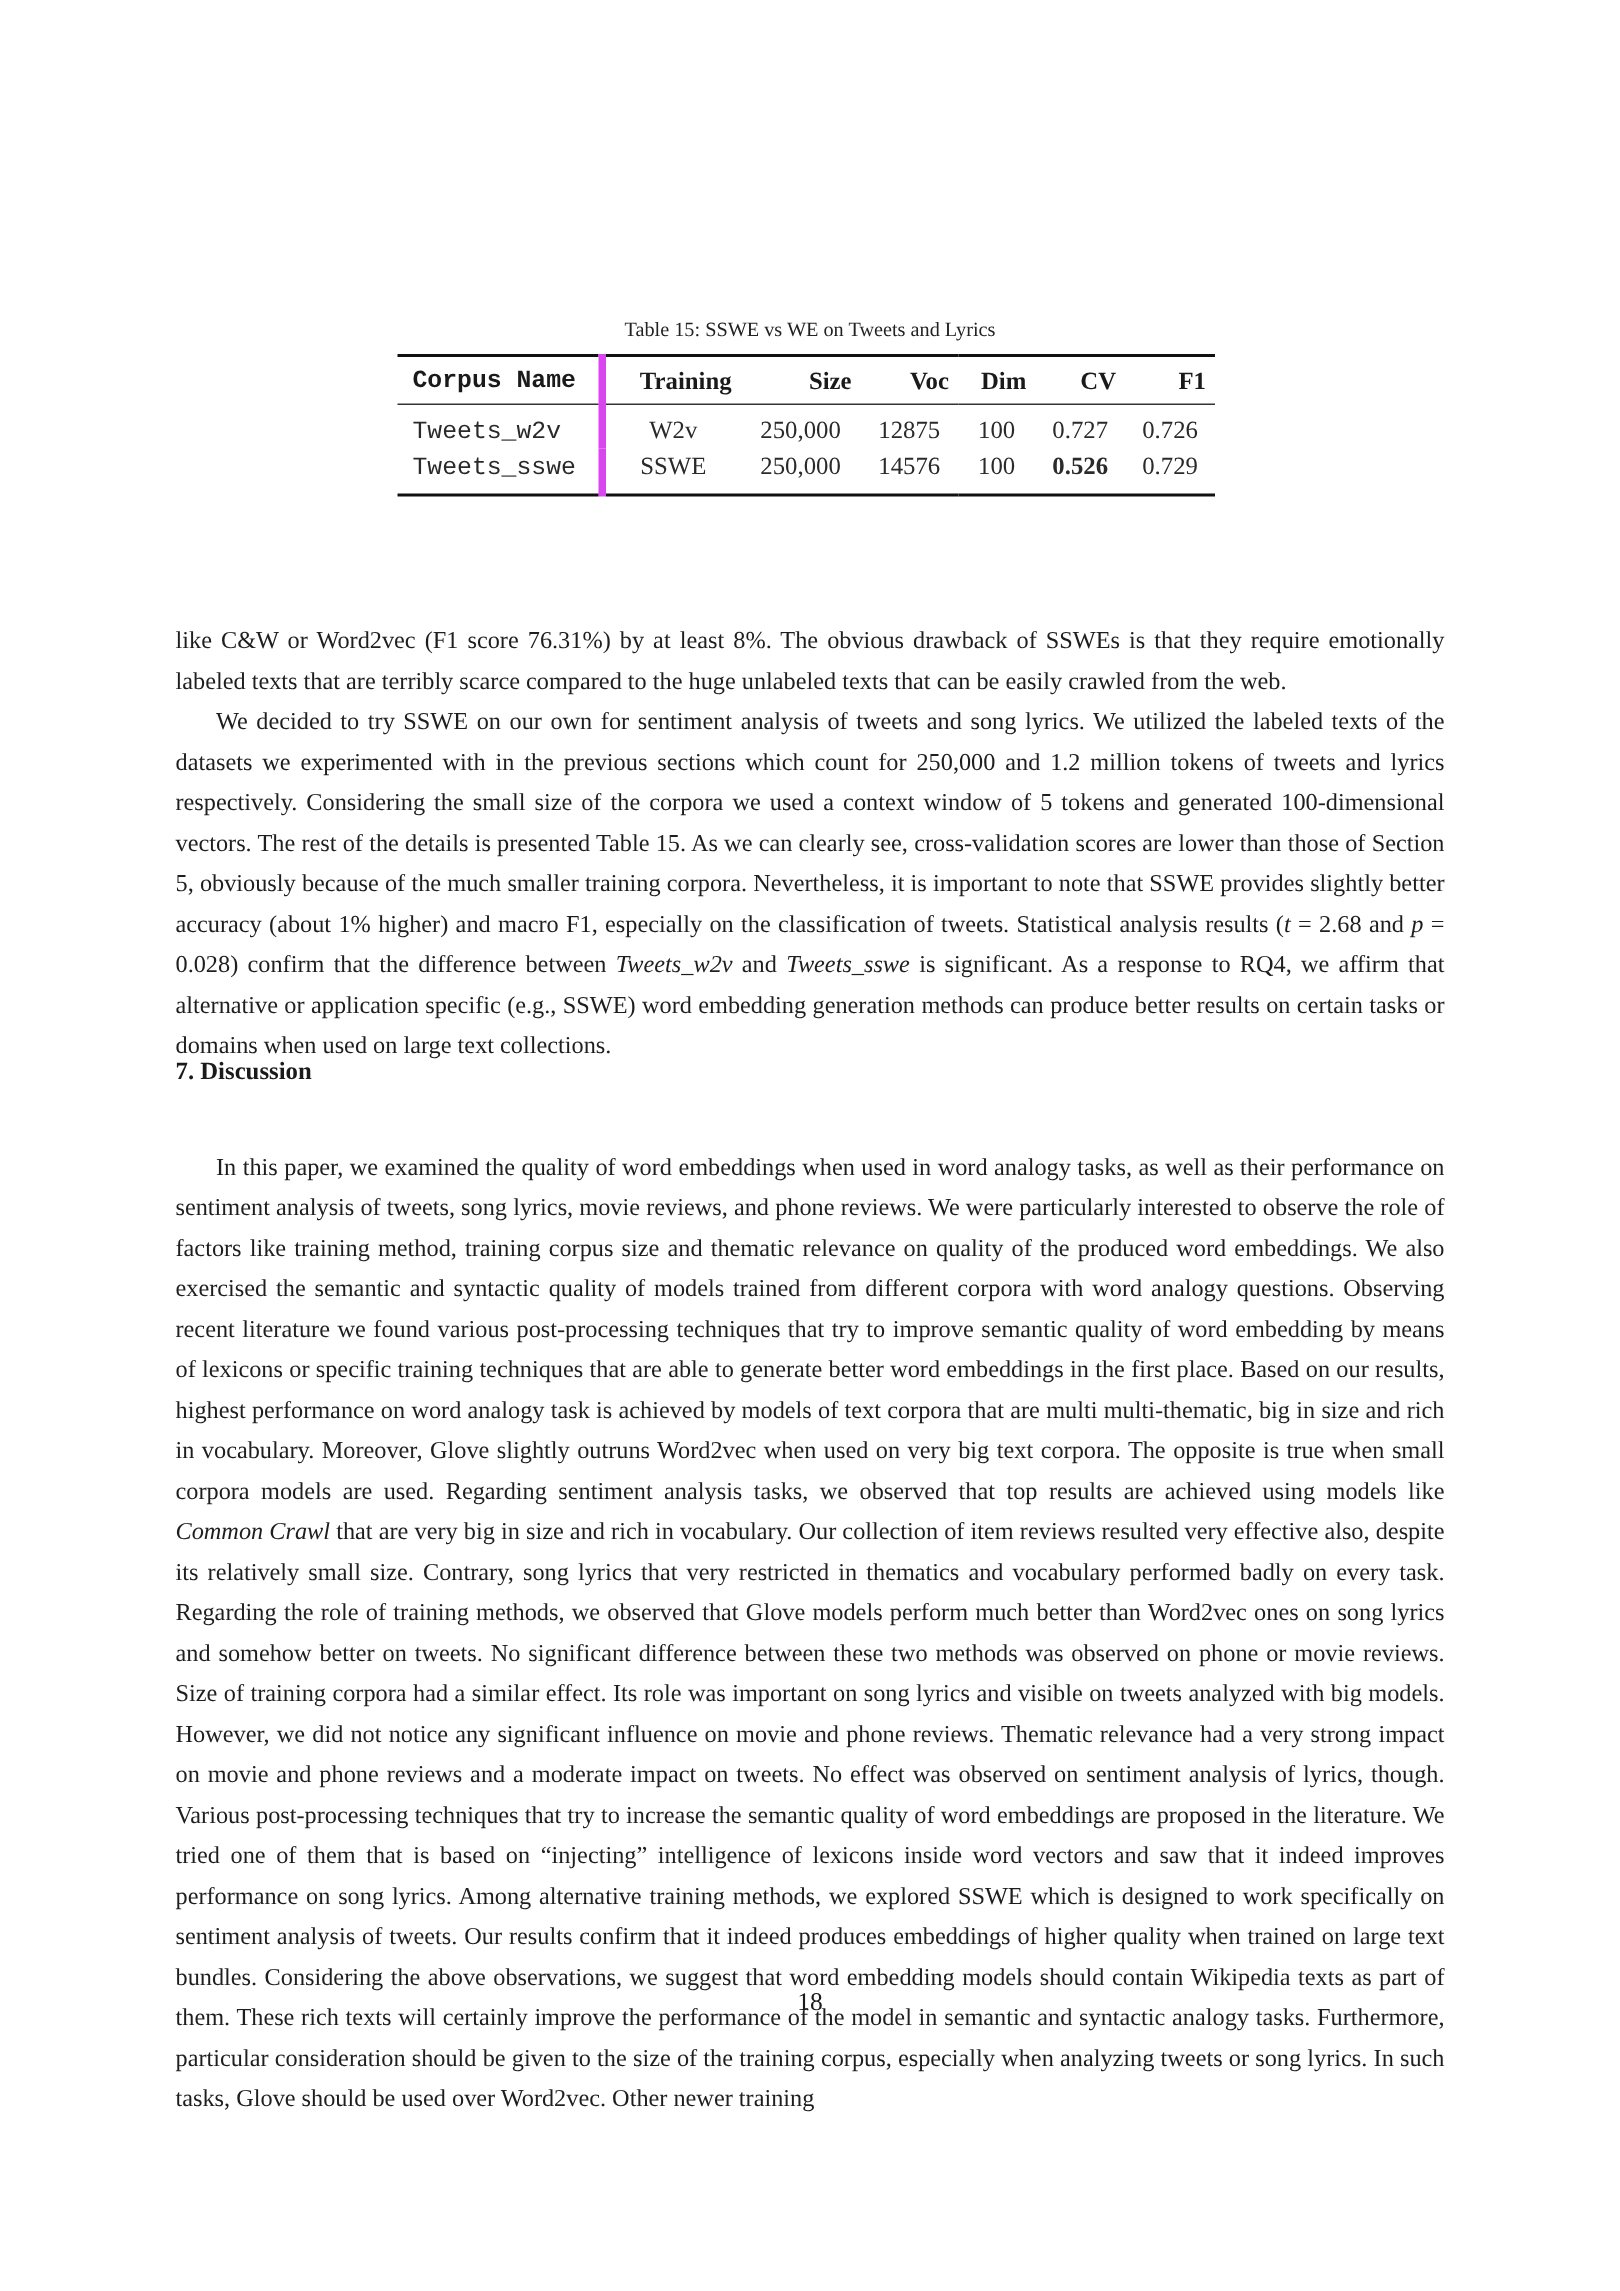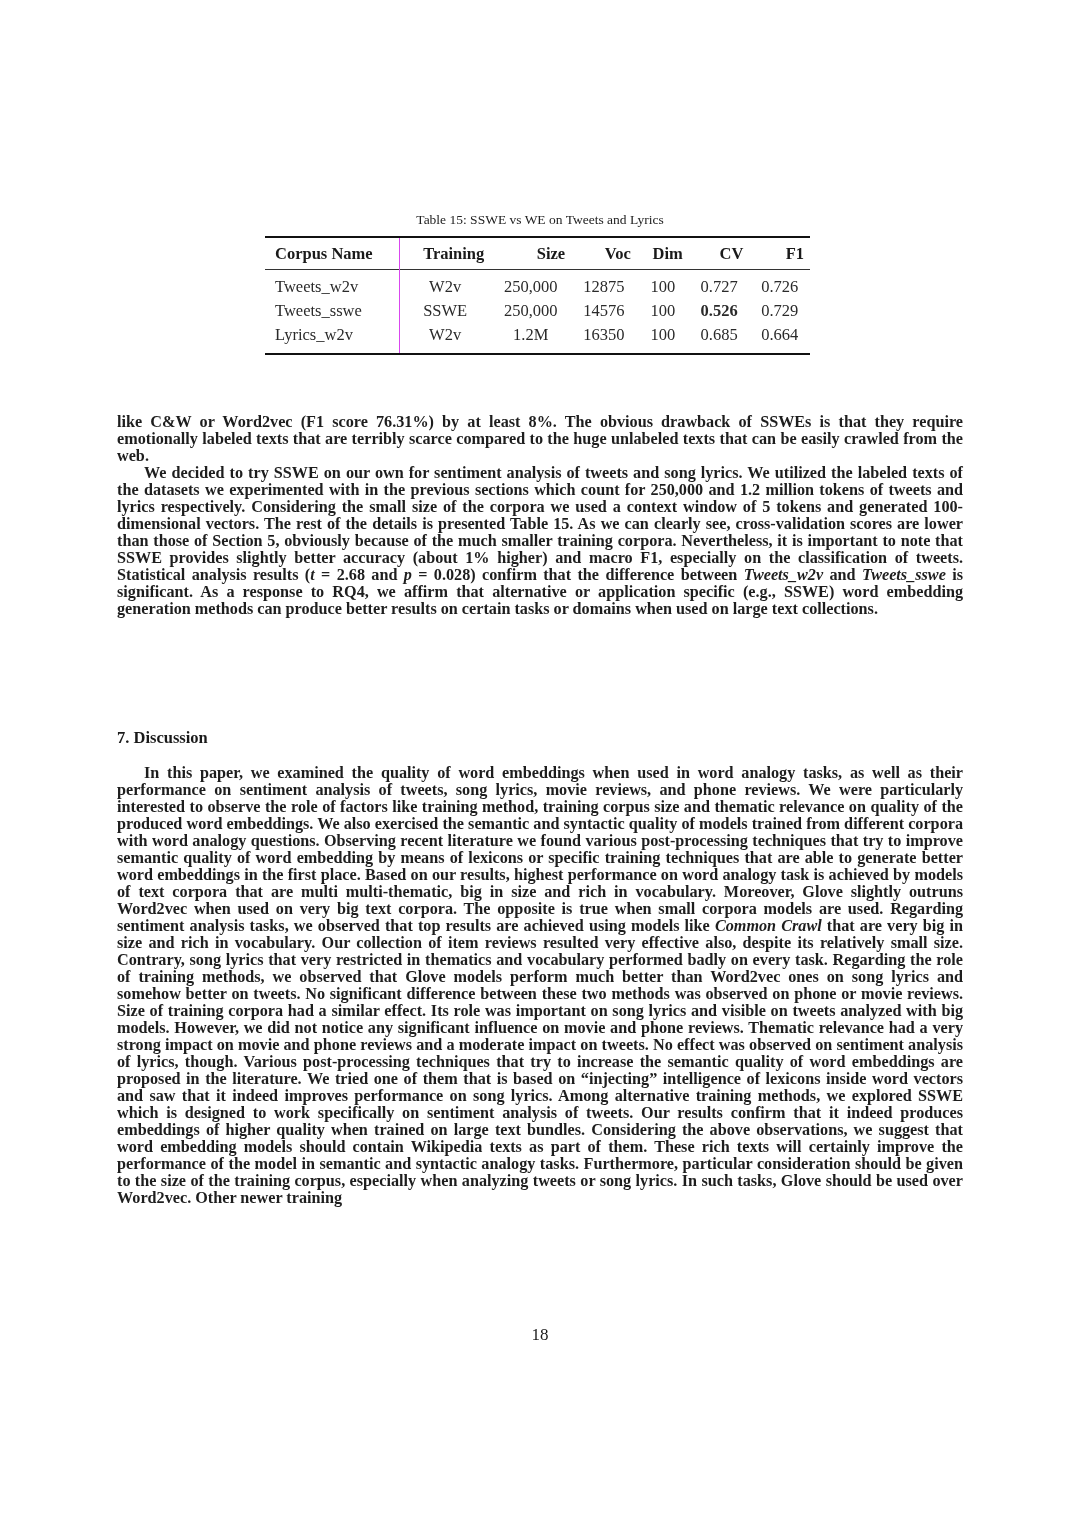--- a/index.html
+++ b/index.html
@@ -12,31 +12,31 @@
     font-size: 13.5px; color: #222; margin-top: 12px;
   }
   .tbl-wrap { position: absolute; left: 265px; top: 236px; width: 545px; }
   table { border-collapse: collapse; width: 545px; font-size: 16.5px; }
   table thead tr { border-top: 2px solid #111; border-bottom: 1px solid #333; }
   table tbody tr:last-child td { padding-bottom: 6px; }
   table tbody { border-bottom: 2px solid #111; }
   th { font-weight: bold; height: 31px; padding: 0 6px; text-align: right; }
   td { height: 24px; padding: 0 6px; text-align: center; color: #2a2a2a; }
   tbody tr:first-child td { padding-top: 5px; }
-  th.c0, td.c0 { text-align: left; padding-left: 10px; border-right: 1px solid #d946ef; width: 118px; }
+  th.c0, td.c0 { text-align: left; padding-left: 10px; border-right: 5px solid #d946ef; width: 118px; font-family: Liberation Mono, monospace; }
   .underline { text-underline-offset: 3px; }
   .bold { font-weight: bold; }
   .body-text {
     position: absolute; left: 117px; width: 846px;
-    font-size: 16.2px; line-height: 17px; text-align: justify; color: #1e1e1e; font-weight: bold;
+    font-size: 16.2px; line-height: 27px; text-align: justify; color: #1e1e1e;
   }
   .body-text p { margin: 0; }
   .indent { text-indent: 27px; }
   .heading {
-    position: absolute; left: 117px; top: 728px; font-weight: bold; font-size: 16.5px;
+    position: absolute; left: 117px; top: 704px; font-weight: bold; font-size: 16.5px;
   }
   .page-num {
     position: absolute; top: 1325px; left: 0; width: 1080px; text-align: center; font-size: 17px;
   }
   em { font-style: italic; }
 </style>
 </head>
 <body>
 
 <div class="caption">Table 15: SSWE vs WE on Tweets and Lyrics</div>
@@ -66,29 +66,20 @@
       </tr>
       <tr>
         <td class="c0">Tweets_sswe</td>
         <td>SSWE</td>
         <td>250,000</td>
         <td>14576</td>
         <td>100</td>
         <td class="underline bold">0.526</td>
         <td>0.729</td>
       </tr>
-      <tr>
-        <td class="c0">Lyrics_w2v</td>
-        <td>W2v</td>
-        <td>1.2M</td>
-        <td>16350</td>
-        <td>100</td>
-        <td>0.685</td>
-        <td>0.664</td>
-      </tr>
     </tbody>
   </table>
 </div>
 
 <div class="body-text" style="top:414px;">
   <p>like C&amp;W or Word2vec (F1 score 76.31%) by at least 8%. The obvious drawback of SSWEs is that they require emotionally labeled texts that are terribly scarce compared to the huge unlabeled texts that can be easily crawled from the web.</p>
   <p class="indent"><span>We decided to try SSWE on our own for sentiment analysis of tweets and song lyrics. We utilized the labeled texts of the datasets we experimented with in the previous sections which count for 250,000 and 1.2 million tokens of tweets and lyrics respectively. Considering the small size of the corpora we used a context window of 5 tokens and generated 100-dimensional vectors. The rest of the details is presented Table 15. As we can clearly see, cross-validation scores are lower than those of Section 5, obviously because of the much smaller training corpora. Nevertheless, it is important to note that SSWE provides slightly better accuracy (about 1% higher) and macro F1, especially on the classification of tweets. Statistical analysis results (</span><em>t</em><span> = 2.68 and </span><em>p</em><span> = 0.028) confirm that the difference between </span><em>Tweets_w2v</em><span> and </span><em>Tweets_sswe</em><span> is significant. As a response to RQ4, we affirm that alternative or application specific (e.g., SSWE) word embedding generation methods can produce better results on certain tasks or domains when used on large text collections.</span></p>
 </div>
 
 <div class="heading">7. Discussion</div>

